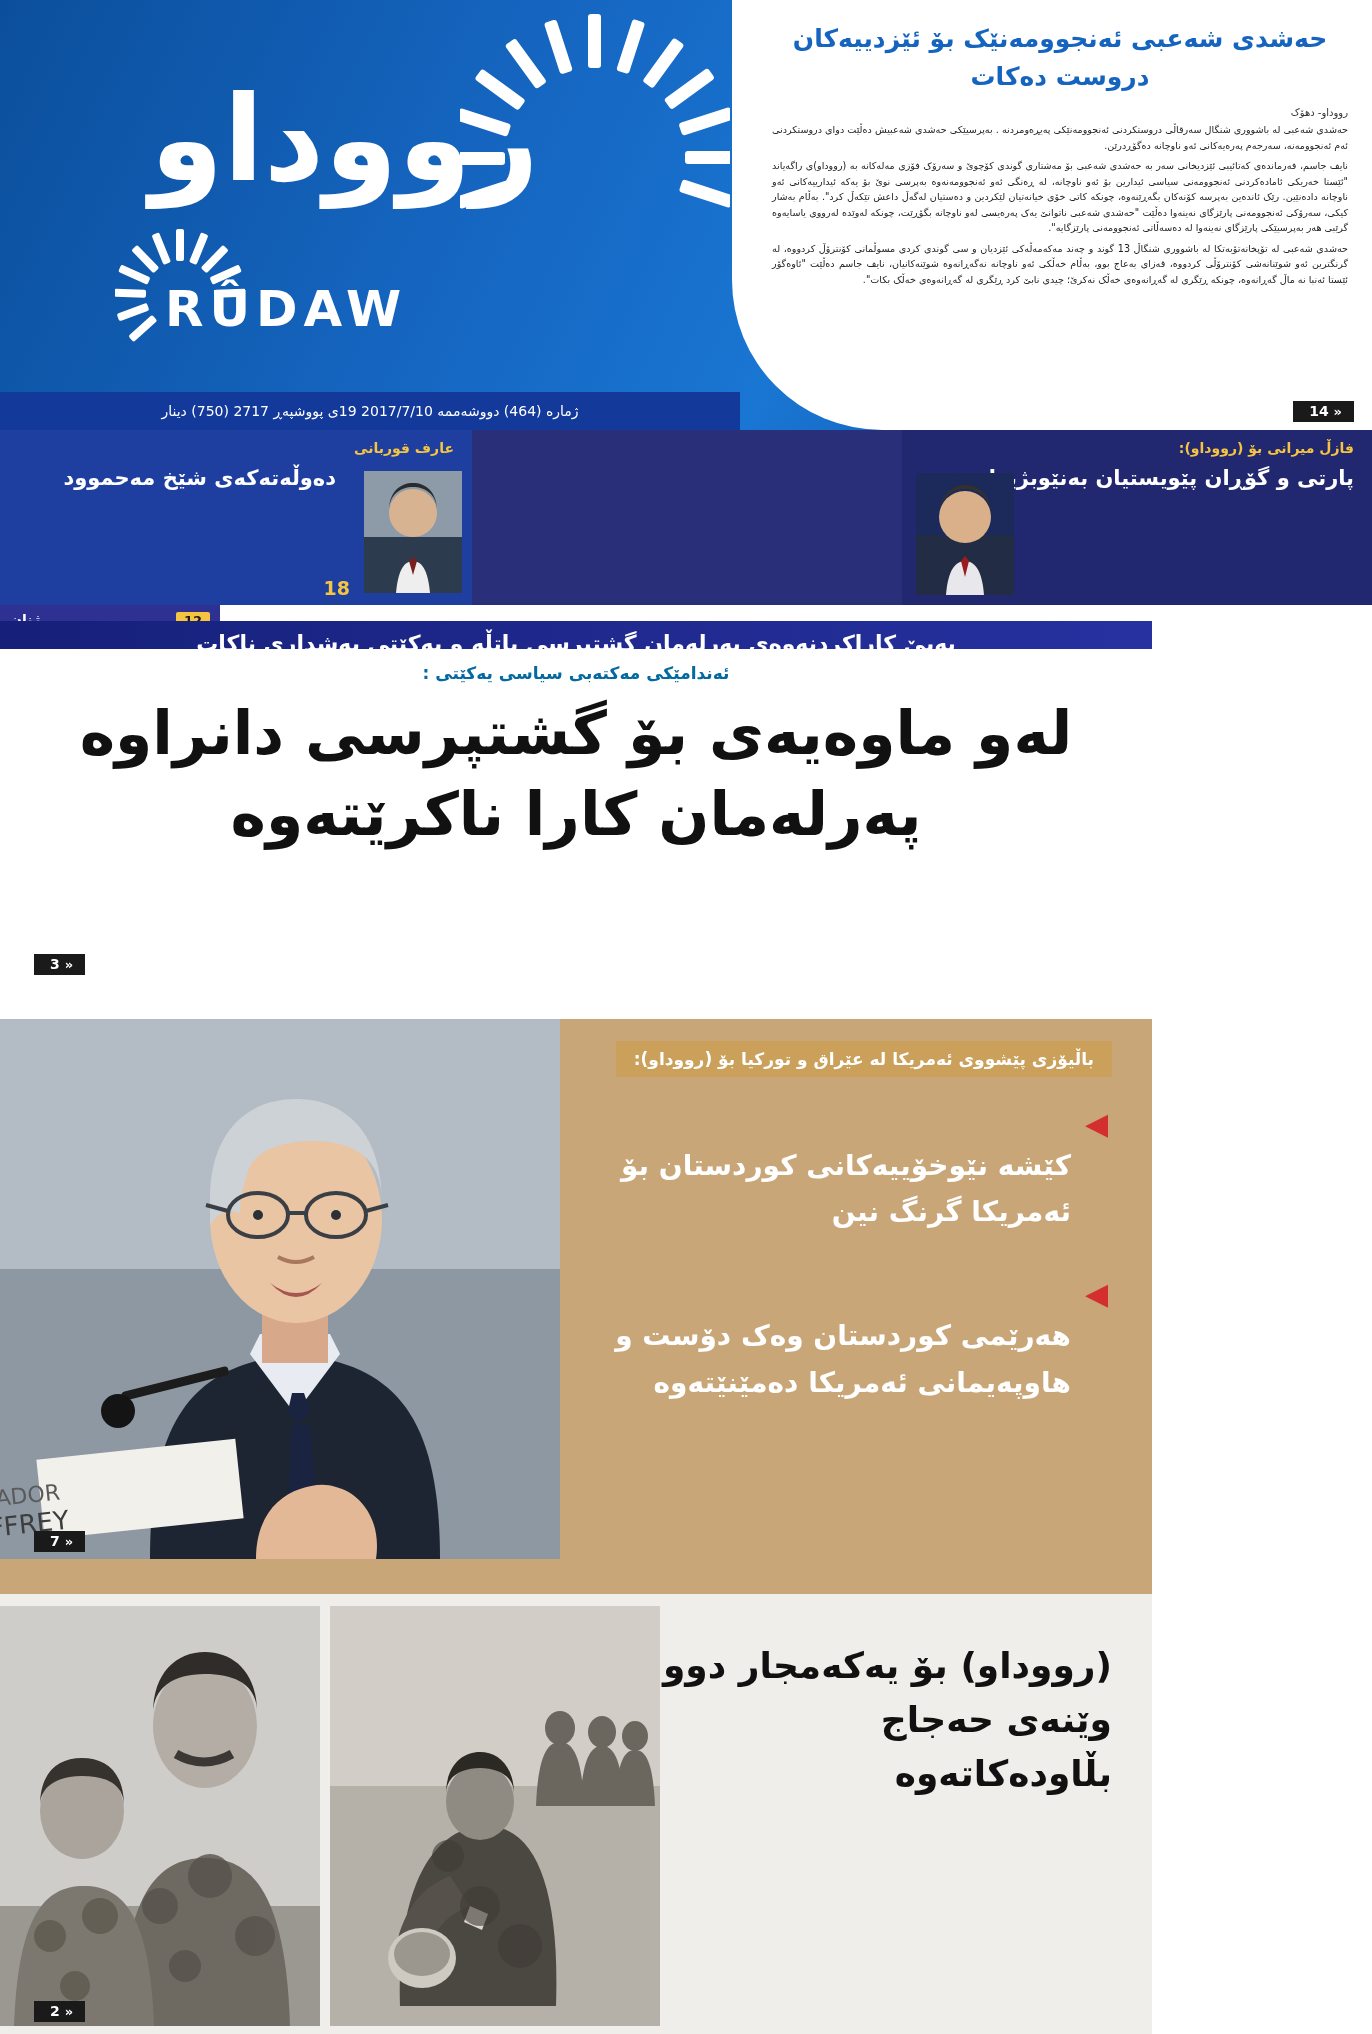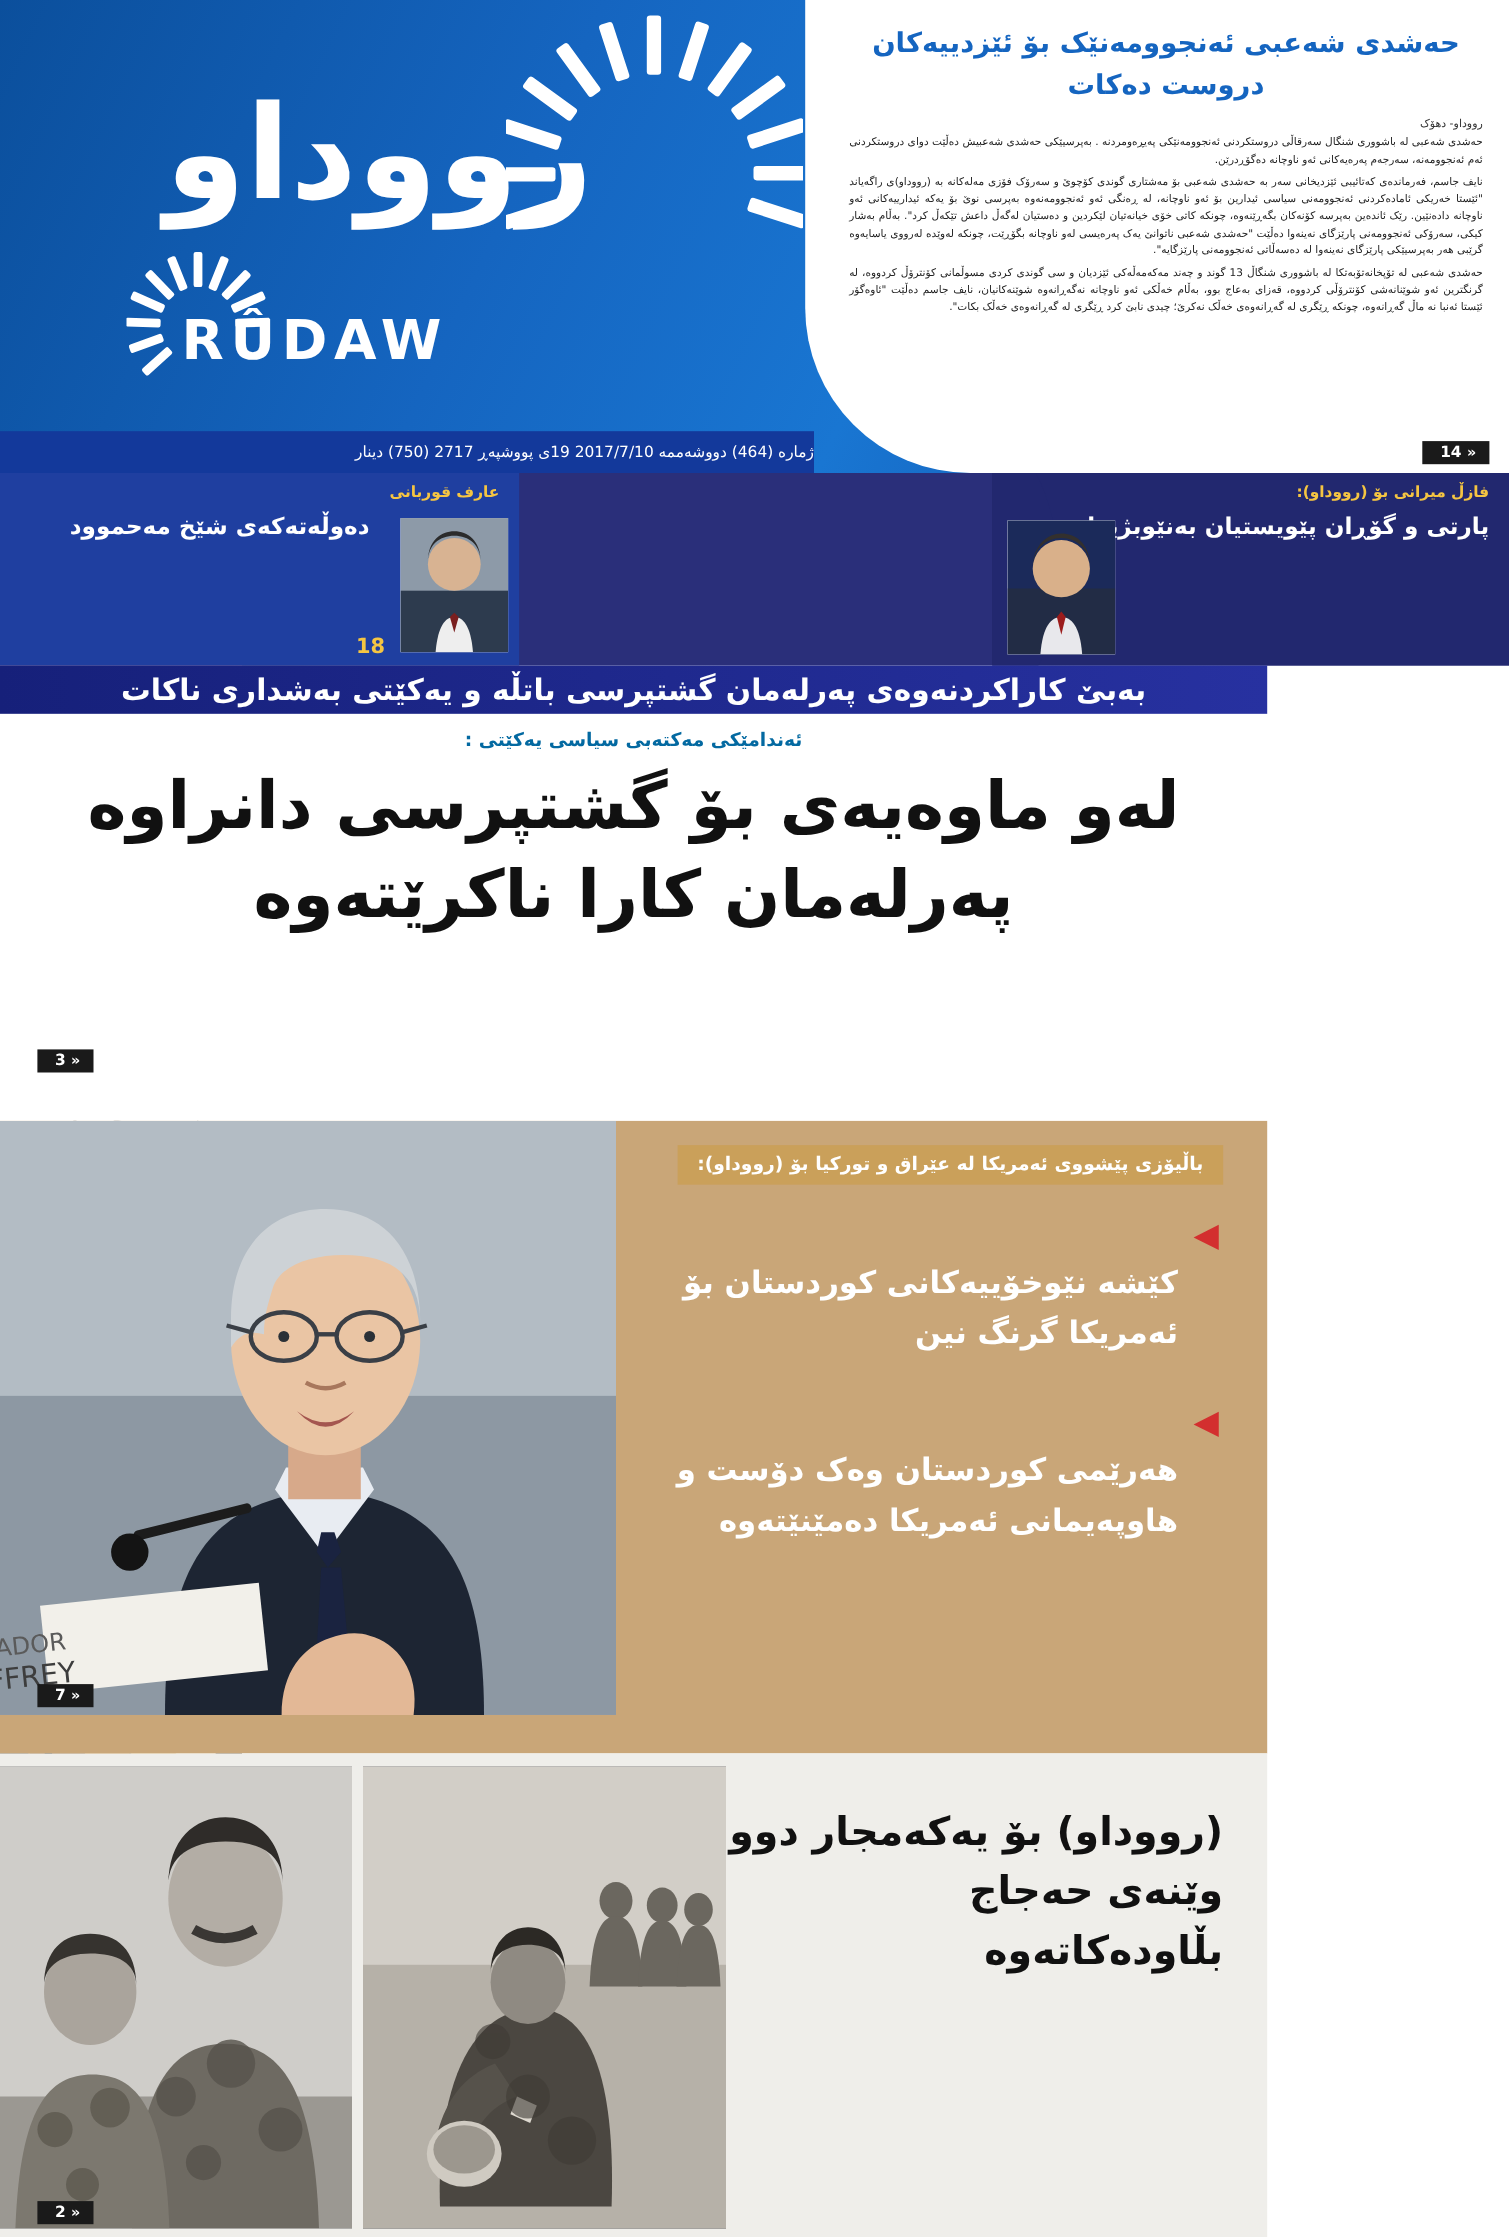--- a/index.html
+++ b/index.html
@@ -48,21 +48,21 @@
   .logo-latin {
     position:absolute; left:165px; top:280px;
     color:#fff; font-size:50px; font-weight:bold; letter-spacing:6px;
   }
   .sunburst { position:absolute; left:460px; top:8px; }
   .sunburst-sm { position:absolute; left:115px; top:225px; }
 
   .issue-bar {
     position:absolute; left:0; top:392px; width:740px; height:38px;
     background:#13399b; color:#fff;
-    display:flex; align-items:center; justify-content:flex-start;
+    display:flex; align-items:center; justify-content:center;
     font-size:14px; letter-spacing:.5px;
   }
 
   
   .promo {
     position:absolute; top:430px; left:0; width:1372px; height:175px;
     background:#2a2f7a;
   }
   .promo-cell { position:absolute; top:0; height:175px; overflow:hidden; }
   .promo-a { right:0; width:470px; background:#22286f; }
@@ -108,23 +108,23 @@
     padding:1px 8px; border-radius:2px;
   }
   .side-title {
     font-size:16.5px; font-weight:bold; color:#111; line-height:1.6;
     padding:10px 10px 8px 10px; text-align:right;
   }
   .side-photo { width:220px; height:auto; display:block; }
 
   
   .red-banner {
-    position:absolute; right:220px; top:0; width:1152px; height:44px;
+    position:absolute; right:220px; top:16px; width:1152px; height:44px;
     background:linear-gradient(90deg,#16207a 0%, #2731a0 100%);
-    color:#fff; font-size:27px; font-weight:bold;
+    color:#fff; font-size:22px; font-weight:bold;
     display:flex; align-items:center; justify-content:center;
   }
 
   .lead {
     position:absolute; right:220px; top:44px; width:1152px; height:370px;
     background:#fff; padding:14px 34px 0 34px;
   }
   .lead-kicker { color:#0369a1; font-size:17px; font-weight:bold; text-align:center; margin-bottom:10px; }
   .lead-head {
     color:#111; font-size:60px; font-weight:bold; line-height:1.35; text-align:center;

